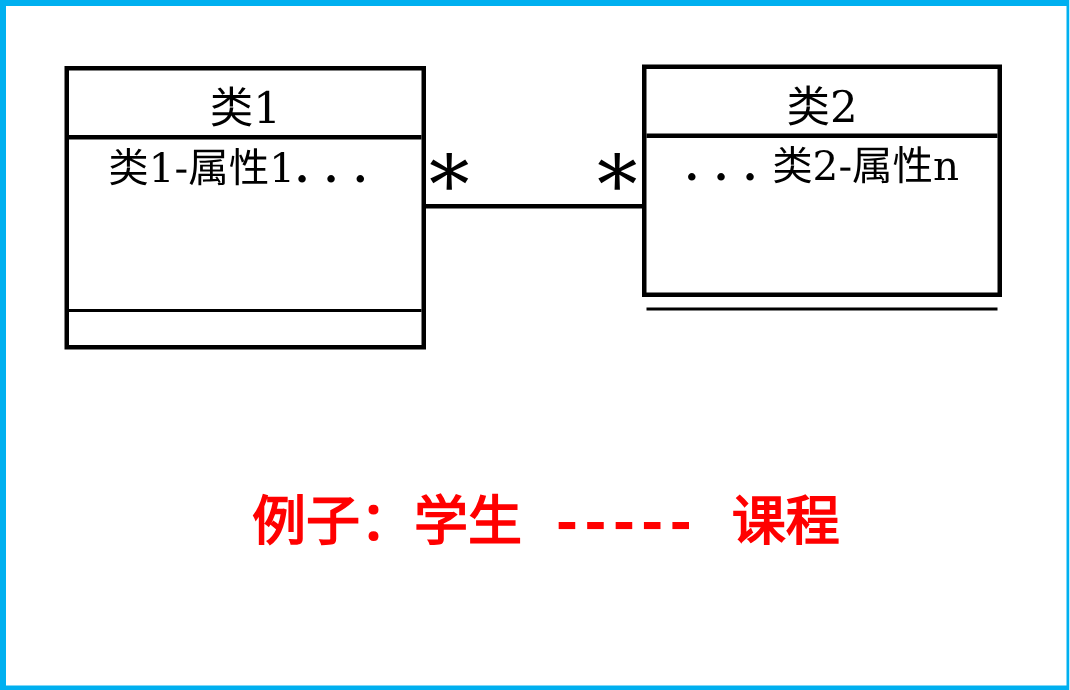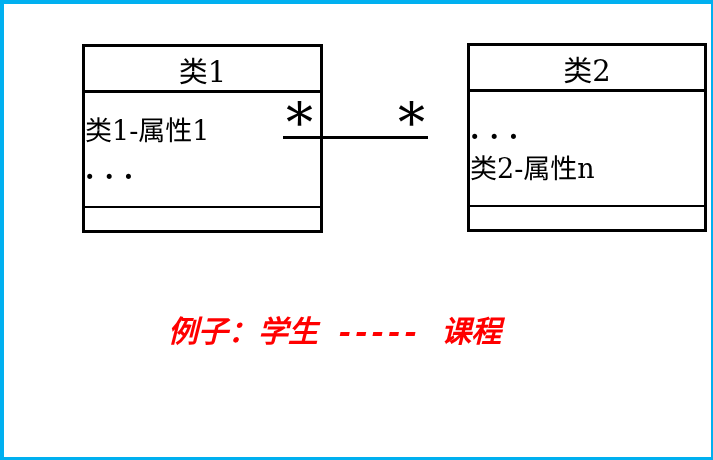--- a/index.html
+++ b/index.html
@@ -24,39 +24,38 @@
     pointer-events:none;
     box-sizing:border-box;
   }
   .class-box{
     position:absolute;
     background:#fff;
     border:3px solid #000;
     box-sizing:border-box;
     display:flex;
     flex-direction:column;
-    margin-left:39px;
   }
   .class1{ left:43px; top:44px; width:241px; height:189px; }
-  .class2{ left:428px; top:43px; width:240px; height:189px; }
+  .class2{ left:428px; top:43px; width:240px; height:155px; }
   .box-title{
     height:43px;
     flex:0 0 43px;
     border-bottom:3px solid #000;
     display:flex;
     align-items:center;
     justify-content:center;
     font-size:29px;
   }
   .box-attrs{
     flex:0 0 115px;
     height:115px;
     border-bottom:2px solid #000;
     display:flex;
-    flex-direction:column;
+    flex-direction:row;
     justify-content:center;
     box-sizing:border-box;
   }
   .attr-line{
     font-size:27px;
     line-height:39px;
     white-space:nowrap;
   }
   .attr-line.ellipsis{
     letter-spacing:10px;
@@ -77,26 +76,25 @@
     position:absolute;
     font-size:54px;
     line-height:1;
     color:#000;
   }
   .mult-left{ left:286px; top:97px; }
   .mult-right{ left:398px; top:97px; }
   .example{
     position:absolute;
     left:168px;
-    top:307px;
-    font-size:30px;
+    top:318px;
+    font-size:36px;
     font-weight:bold;
     color:#FF0000;
     white-space:nowrap;
-    font-style:italic;
   }
   .example .dashes{
     margin:0 10px;
     letter-spacing:4px;
     font-weight:bold;
   }
 </style>
 </head>
 <body>
 

